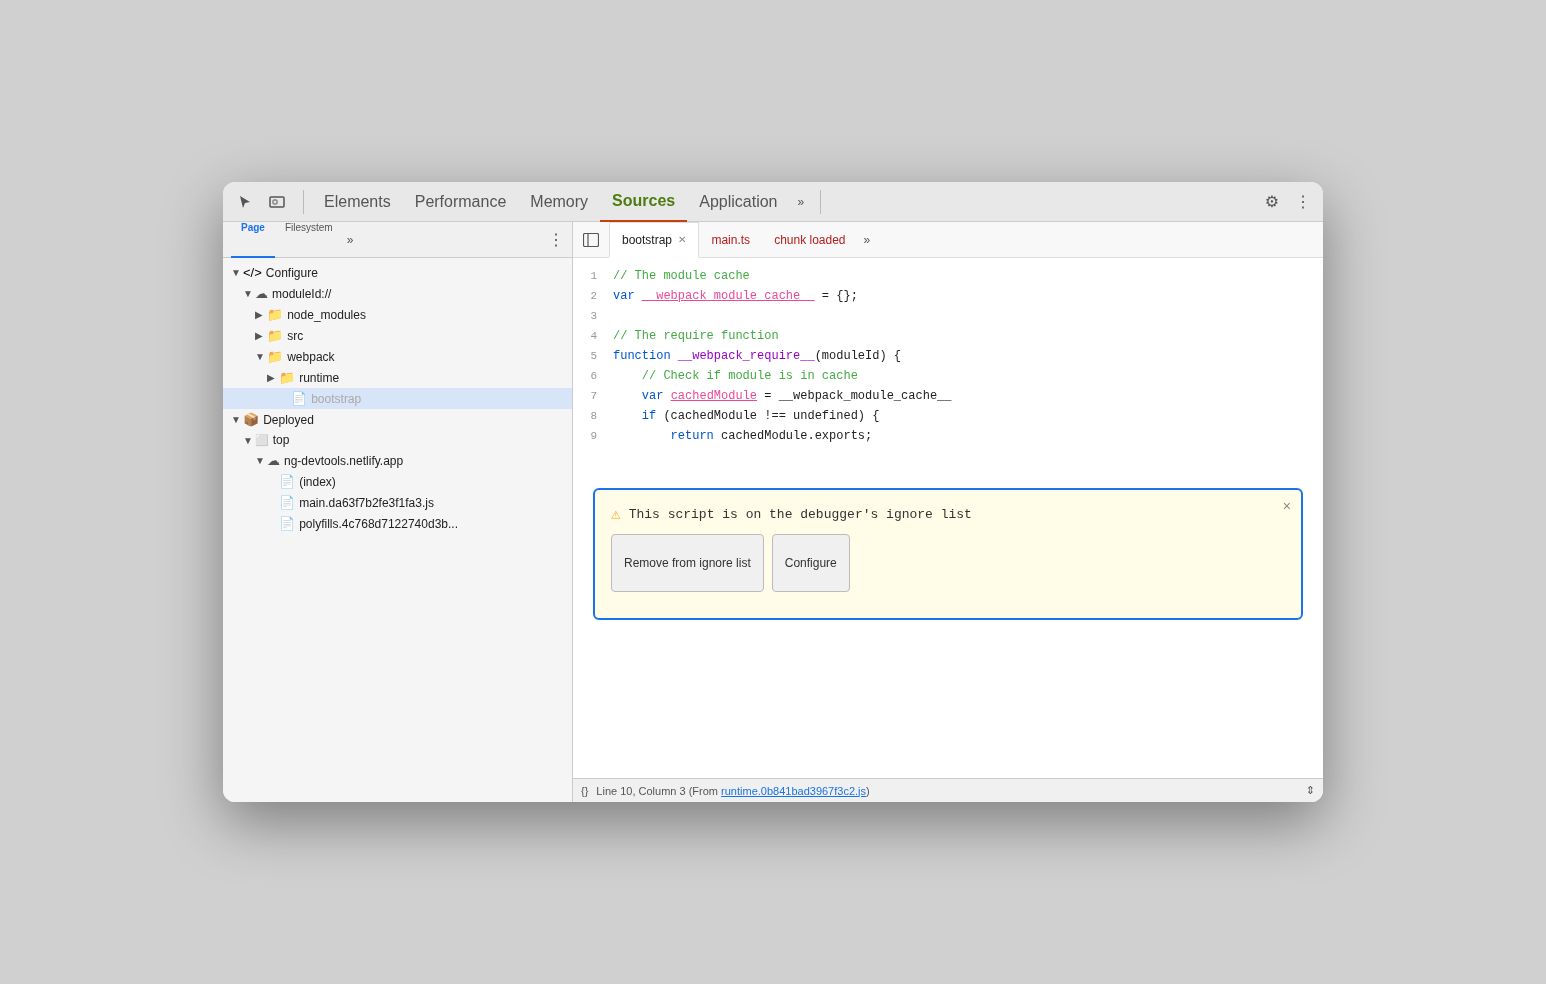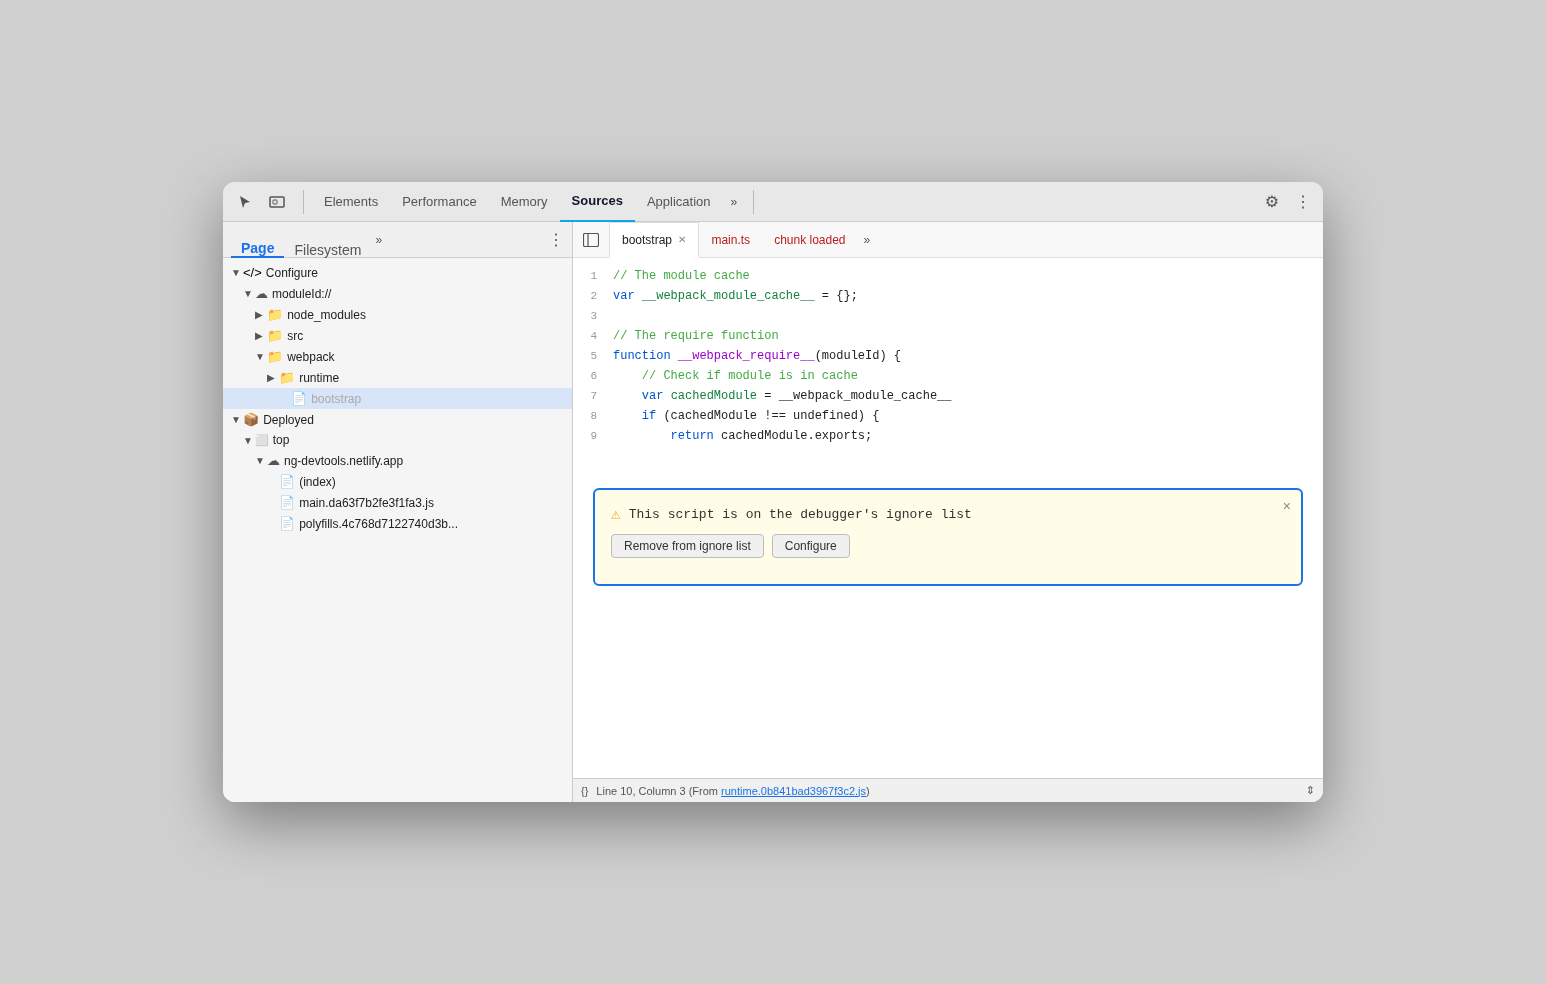--- a/index.html
+++ b/index.html
@@ -70,29 +70,29 @@
       width: 1px;
       height: 24px;
       background: #bbb;
       margin: 0 8px;
     }
     .tab-item {
       padding: 0 12px;
       height: 40px;
       display: flex;
       align-items: center;
-      font-size: 13px;
+      font-size: 16px;
       color: #555;
       cursor: pointer;
       position: relative;
     }
     .tab-item.active {
-      color: #0f172a;
+      color: #4d7c0f;
       font-weight: 600;
-      border-bottom: 2px solid #0ea5e9;
+      border-bottom: 2px solid #c2410c;
     }
     .tab-more {
       font-size: 12px;
       color: #555;
       padding: 0 8px;
       cursor: pointer;
     }
     .tab-bar-right {
       margin-left: auto;
       display: flex;
@@ -123,22 +123,22 @@
       align-items: center;
       padding: 0 8px;
       height: 36px;
       border-bottom: 1px solid #ccc;
       background: #f0f0f0;
     }
     .sub-tab {
       padding: 0 10px;
       height: 36px;
       display: flex;
-      align-items: flex-end;
-      font-size: 14px;
+      align-items: flex-start;
+      font-size: 10px;
       color: #555;
       cursor: pointer;
     }
     .sub-tab.active {
       color: #1a73e8;
       font-weight: 600;
       border-bottom: 2px solid #1a73e8;
     }
     .sub-tab-more { font-size: 12px; color: #555; padding: 0 4px; cursor: pointer; }
     .sub-tab-dots { margin-left: auto; font-size: 16px; color: #555; cursor: pointer; }
@@ -250,21 +250,21 @@
     }
     .line-code {
       flex: 1;
       white-space: pre;
       color: #222;
     }
     
     .kw { color: #0055cc; }
     .fn { color: #9900cc; }
     .cm { color: #44aa44; }
-    .va { color: #15803d; }
+    .va { color: #ec4899; text-decoration: underline; }
     
     .tooltip-popup {
       position: absolute;
       top: 230px;
       left: 20px;
       right: 20px;
       background: #fffde7;
       border: 2px solid #1a73e8;
       border-radius: 6px;
       padding: 14px 16px;
@@ -282,21 +282,21 @@
       color: #f5a623;
       font-size: 16px;
       margin-right: 8px;
     }
     .tooltip-actions {
       display: flex;
       gap: 8px;
       margin-bottom: 12px;
     }
     .tooltip-btn {
-      padding: 4px 12px;
+      padding: 21px 12px;
       font-size: 12px;
       background: #f0f0f0;
       border: 1px solid #bbb;
       border-radius: 4px;
       cursor: pointer;
       color: #333;
     }
     .tooltip-description {
       font-size: 12px;
       color: #444;

